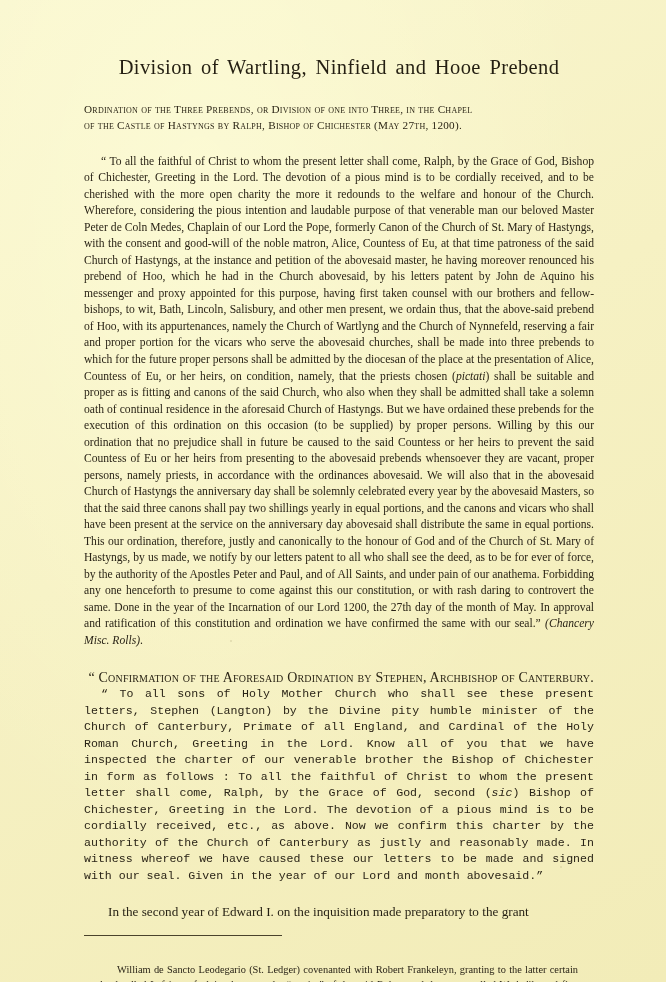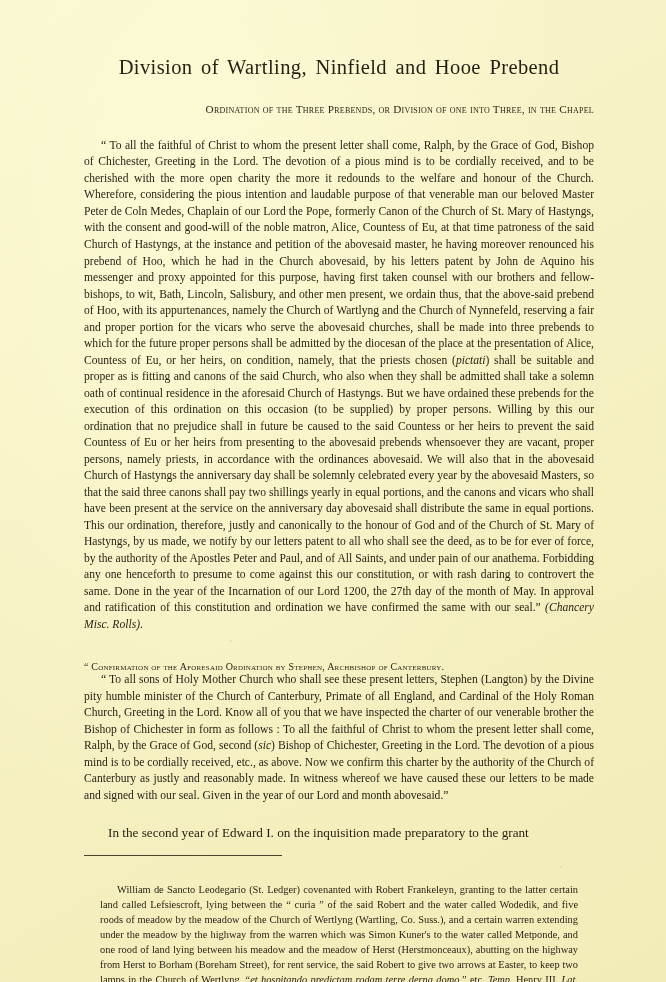--- a/index.html
+++ b/index.html
@@ -37,21 +37,21 @@
     font-weight: normal;
     letter-spacing: 0.4px;
     text-align: center;
     margin: 0;
     padding-top: 56px;
     color: #241f12;
     word-spacing: 3px;
   }
 
   .subtitle {
-    text-align: right;
+    text-align: left;
     font-size: 11.2px;
     font-variant: small-caps;
     letter-spacing: 0.25px;
     margin-top: 23px;
     line-height: 1.42;
     color: #2b2516;
   }
 
   p.body {
     font-size: 11.6px;
@@ -63,29 +63,29 @@
   }
   p.first {
     margin-top: 20px;
     text-indent: 17px;
   }
   p.indent {
     text-indent: 17px;
   }
 
   .head2 {
-    font-size: 10px;
+    font-size: 14px;
     font-variant: small-caps;
     letter-spacing: 0.2px;
-    margin-top: 28px;
-    text-align: left;
+    margin-top: 21px;
+    text-align: right;
     color: #2b2516;
   }
 
-  .para-gap { margin-top: 11px; }
+  .para-gap { margin-top: 11px; font-family: Liberation Mono, monospace; }
 
   .lead-line {
     font-size: 13.2px;
     margin-top: 19px;
     text-indent: 24px;
     line-height: 1.4;
     color: #241f12;
   }
 
   .divider {
@@ -125,20 +125,21 @@
   <div class="speck" style="left:230px; top:640px; width:1.5px; height:1.5px;"></div>
   <div class="speck" style="left:560px; top:866px; width:2px; height:2px;"></div>
 
   <div class="content">
 
     <h1 class="title">Division of Wartling, Ninfield and Hooe Prebend</h1>
 
     <div class="subtitle">
       <span>Ordination of the Three Prebends, or Division of one into Three, in the Chapel</span>
       <br>
+      <span>of the Castle of Hastyngs by Ralph, Bishop of Chichester (May 27th, 1200).</span>
     </div>
 
     <p class="body first"><span>“ To all the faithful of Christ to whom the present letter shall come, Ralph, by the Grace of God, Bishop of Chichester, Greeting in the Lord. The devotion of a pious mind is to be cordially received, and to be cherished with the more open charity the more it redounds to the welfare and honour of the Church. Wherefore, considering the pious intention and laudable purpose of that venerable man our beloved Master Peter de Coln Medes, Chaplain of our Lord the Pope, formerly Canon of the Church of St. Mary of Hastyngs, with the consent and good-will of the noble matron, Alice, Countess of Eu, at that time patroness of the said Church of Hastyngs, at the instance and petition of the abovesaid master, he having moreover renounced his prebend of Hoo, which he had in the Church abovesaid, by his letters patent by John de Aquino his messenger and proxy appointed for this purpose, having first taken counsel with our brothers and fellow-bishops, to wit, Bath, Lincoln, Salisbury, and other men present, we ordain thus, that the above-said prebend of Hoo, with its appurtenances, namely the Church of Wartlyng and the Church of Nynnefeld, reserving a fair and proper portion for the vicars who serve the abovesaid churches, shall be made into three prebends to which for the future proper persons shall be admitted by the diocesan of the place at the presentation of Alice, Countess of Eu, or her heirs, on condition, namely, that the priests chosen (</span><em class="ital">pictati</em><span>) shall be suitable and proper as is fitting and canons of the said Church, who also when they shall be admitted shall take a solemn oath of continual residence in the aforesaid Church of Hastyngs. But we have ordained these prebends for the execution of this ordination on this occasion (to be supplied) by proper persons. Willing by this our ordination that no prejudice shall in future be caused to the said Countess or her heirs to prevent the said Countess of Eu or her heirs from presenting to the abovesaid prebends whensoever they are vacant, proper persons, namely priests, in accordance with the ordinances abovesaid. We will also that in the abovesaid Church of Hastyngs the anniversary day shall be solemnly celebrated every year by the abovesaid Masters, so that the said three canons shall pay two shillings yearly in equal portions, and the canons and vicars who shall have been present at the service on the anniversary day abovesaid shall distribute the same in equal portions. This our ordination, therefore, justly and canonically to the honour of God and of the Church of St. Mary of Hastyngs, by us made, we notify by our letters patent to all who shall see the deed, as to be for ever of force, by the authority of the Apostles Peter and Paul, and of All Saints, and under pain of our anathema. Forbidding any one henceforth to presume to come against this our constitution, or with rash daring to controvert the same. Done in the year of the Incarnation of our Lord 1200, the 27th day of the month of May. In approval and ratification of this constitution and ordination we have confirmed the same with our seal.” </span><em class="ital">(Chancery Misc. Rolls)</em><span>.</span></p>
 
     <div class="head2">“ Confirmation of the Aforesaid Ordination by Stephen, Archbishop of Canterbury.</div>
 
     <p class="body indent para-gap"><span>“ To all sons of Holy Mother Church who shall see these present letters, Stephen (Langton) by the Divine pity humble minister of the Church of Canterbury, Primate of all England, and Cardinal of the Holy Roman Church, Greeting in the Lord. Know all of you that we have inspected the charter of our venerable brother the Bishop of Chichester in form as follows : To all the faithful of Christ to whom the present letter shall come, Ralph, by the Grace of God, second (</span><em class="ital">sic</em><span>) Bishop of Chichester, Greeting in the Lord. The devotion of a pious mind is to be cordially received, etc., as above. Now we confirm this charter by the authority of the Church of Canterbury as justly and reasonably made. In witness whereof we have caused these our letters to be made and signed with our seal. Given in the year of our Lord and month abovesaid.”</span></p>
 
     <div class="lead-line">In the second year of Edward I. on the inquisition made preparatory to the grant</div>
 

